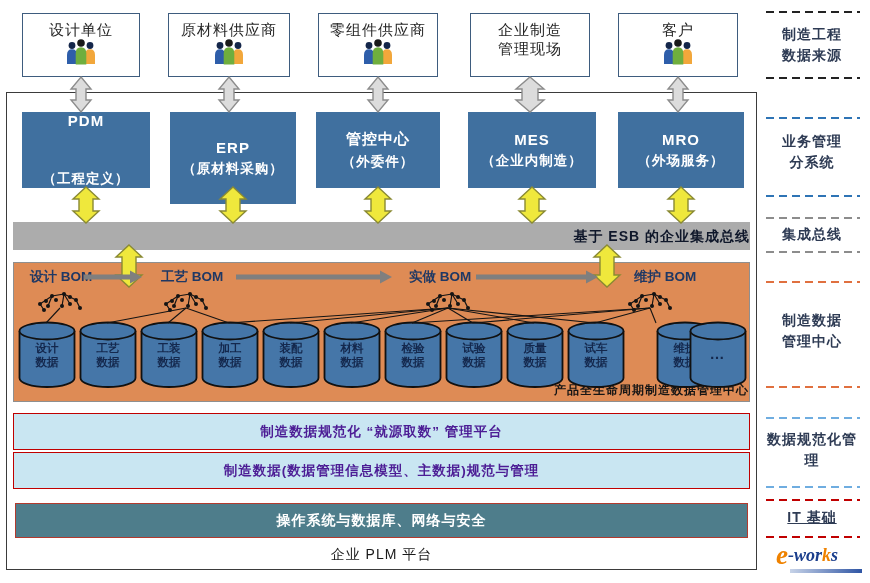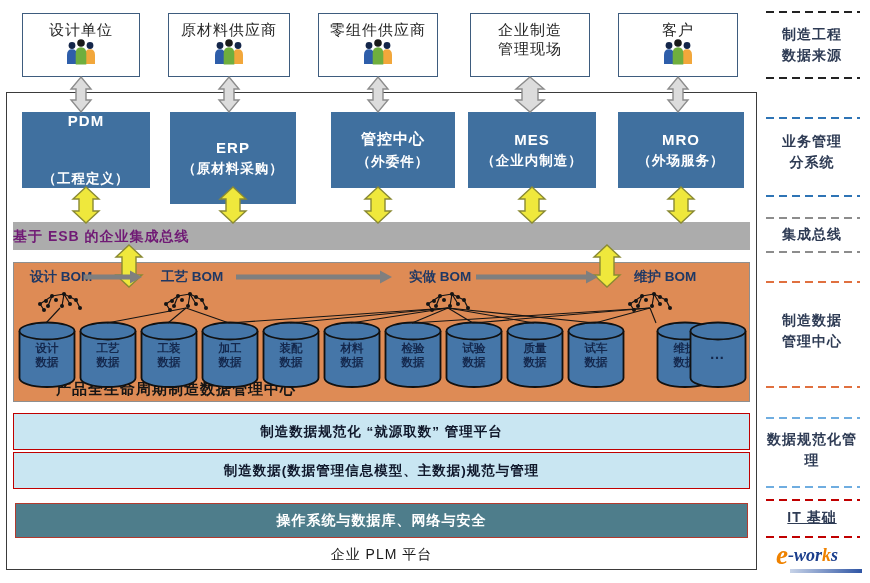--- a/index.html
+++ b/index.html
@@ -7,30 +7,30 @@
           font-family:"Liberation Sans","DejaVu Sans",sans-serif;overflow:hidden;}
   .abs{position:absolute;}
   .src-box{border:1.5px solid #3E5C7E;background:#fff;text-align:center;
            color:#262626;font-size:15px;letter-spacing:1px;box-sizing:border-box;}
   .src-box .t{margin-top:6px;line-height:19px;}
   .people-icon{display:inline-block;margin-top:-2px;}
   .sys-box{background:#40709F;color:#fff;text-align:center;box-sizing:border-box;
            display:flex;flex-direction:column;justify-content:center;gap:4px;}
   .sys-name{font-size:15px;font-weight:bold;letter-spacing:1px;}
   .sys-desc{font-size:13.5px;font-weight:bold;letter-spacing:1px;}
-  .esb-bar{background:#ACACAC;color:#701a75;font-weight:bold;font-size:14px;
-           text-align:left;letter-spacing:1px;}
+  .esb-bar{background:#ACACAC;color:#0f172a;font-weight:bold;font-size:14px;
+           text-align:right;letter-spacing:1px;}
   .orange-panel{background:#DE8B55;border:1px solid #8f8f8f;box-sizing:border-box;}
   .bom-label{color:#1F3864;font-weight:bold;font-size:13.5px;text-align:center;white-space:nowrap;}
-  .panel-caption{color:#151515;font-weight:bold;font-size:15px;text-align:left;letter-spacing:1px;padding-left:42px;}
+  .panel-caption{color:#151515;font-weight:bold;font-size:12px;text-align:right;letter-spacing:1px;}
   .cyl{width:58px;height:68px;}
   .cyl-label{position:absolute;left:0;top:20px;width:100%;text-align:center;
              font-size:11.5px;line-height:14px;color:#14284D;font-weight:bold;}
   .blue-bar{background:#C9E6F2;border:1.5px solid #C00000;box-sizing:border-box;
-            color:#0f172a;font-weight:bold;font-size:13.5px;text-align:center;letter-spacing:1px;
+            color:#4c1d95;font-weight:bold;font-size:13.5px;text-align:center;letter-spacing:1px;
             display:flex;align-items:center;justify-content:center;}
   .teal-bar{background:#4E7D8B;border:1.5px solid #B23A2E;box-sizing:border-box;
             color:#fff;font-weight:bold;font-size:14px;text-align:center;letter-spacing:1px;
             display:flex;align-items:center;justify-content:center;}
   .footer-label{color:#1a1a1a;font-size:14px;text-align:center;letter-spacing:1px;}
   .main-frame{border:1.5px solid #3b3b3b;box-sizing:border-box;}
   .r-label{width:104px;text-align:center;color:#2E3B54;font-weight:bold;font-size:14px;
            line-height:21px;letter-spacing:1px;}
   .dash{height:2px;width:94px;}
   .overlay{left:0;top:0;pointer-events:none;}
@@ -99,21 +99,21 @@
   </div>
 
   <div class="abs sys-box" style="left:22px;top:112px;width:128px;height:76px;gap:41px;">
     <div class="sys-name">PDM</div>
     <div class="sys-desc">（工程定义）</div>
   </div>
   <div class="abs sys-box" style="left:170px;top:112px;width:126px;height:92px;">
     <div class="sys-name">ERP</div>
     <div class="sys-desc">（原材料采购）</div>
   </div>
-  <div class="abs sys-box" style="left:316px;top:112px;width:124px;height:76px;margin-left:15px;">
+  <div class="abs sys-box" style="left:316px;top:112px;width:124px;height:76px;">
     <div class="sys-name">管控中心</div>
     <div class="sys-desc">（外委件）</div>
   </div>
   <div class="abs sys-box" style="left:468px;top:112px;width:128px;height:76px;">
     <div class="sys-name">MES</div>
     <div class="sys-desc">（企业内制造）</div>
   </div>
   <div class="abs sys-box" style="left:618px;top:112px;width:126px;height:76px;">
     <div class="sys-name">MRO</div>
     <div class="sys-desc">（外场服务）</div>

